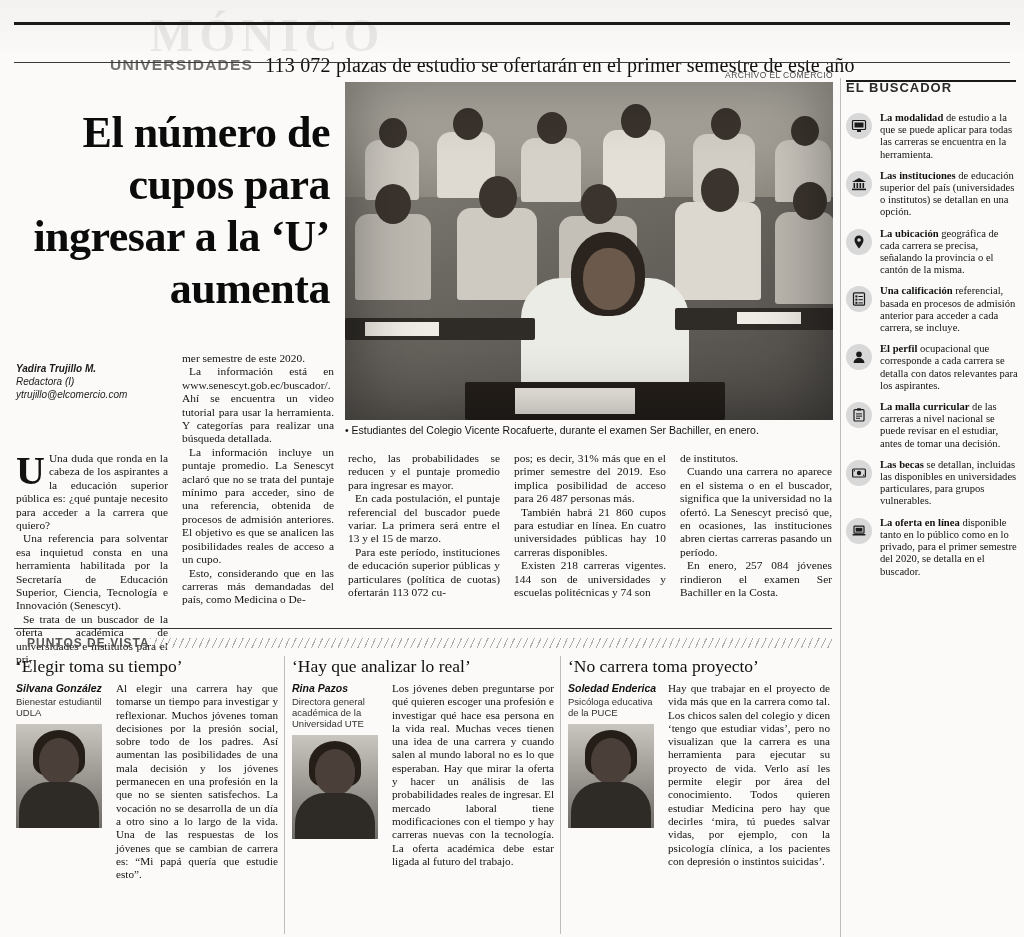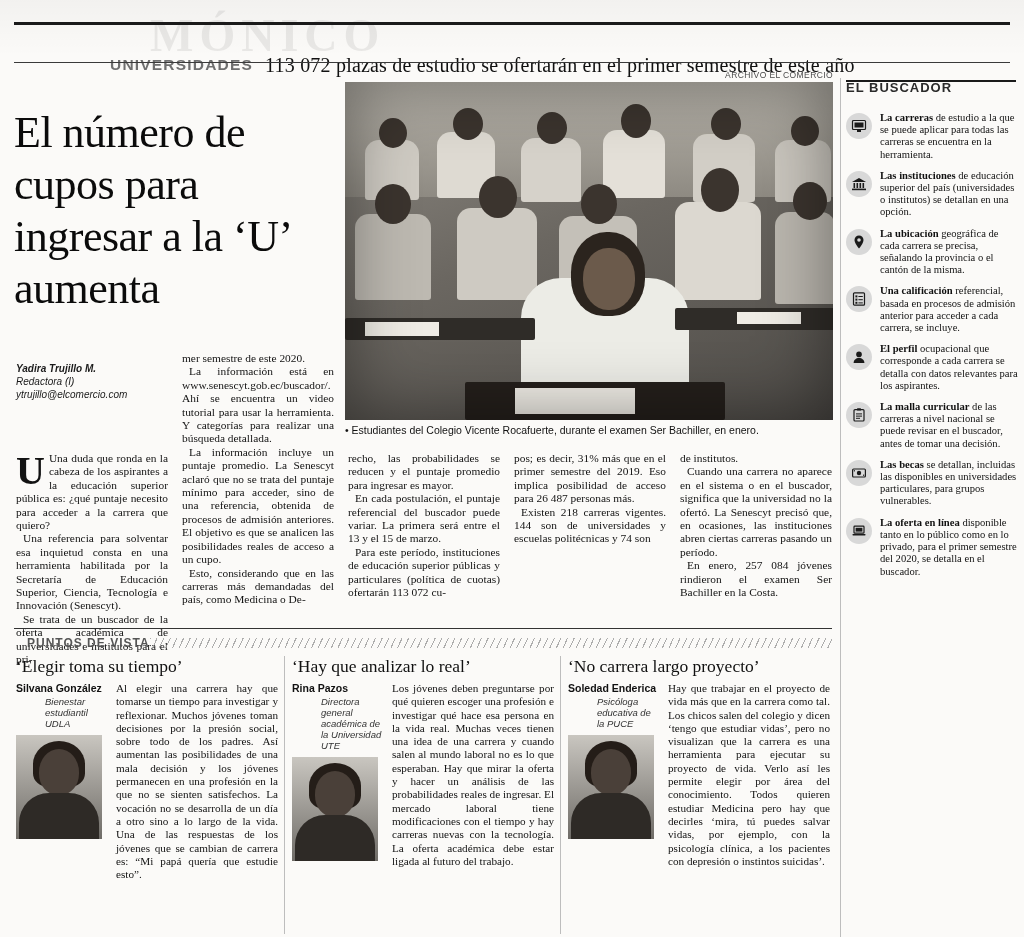--- a/index.html
+++ b/index.html
@@ -45,24 +45,25 @@
     font-size:20px;color:#111;letter-spacing:0.2px;
   }
   .kicker-under{
     position:absolute;left:14px;top:62px;width:996px;height:1px;background:#3a3a3a;
   }
 
   
   .headline{
     position:absolute;left:14px;top:78px;width:316px;
     font-family:"Liberation Serif", serif;
-    font-weight:normal;
+    font-weight:bold;
     font-size:44px;line-height:52px;
     letter-spacing:-0.5px;
     color:#0b0b0b;
+    text-align:right;
   }
 
   
   .byline{
     position:absolute;left:16px;top:362px;width:160px;
     font-family:"Liberation Sans", sans-serif;
     font-size:10px;line-height:13px;color:#1a1a1a;
   }
   .byline .name{font-weight:bold;font-style:italic;}
   .byline .role{font-style:italic;}
@@ -162,25 +163,25 @@
   .pdv2{left:292px;}
   .pdv3{left:568px;}
   .pdv-title{
     font-family:"Liberation Serif", serif;
     font-size:17.5px;line-height:20px;color:#111;margin-bottom:6px;
   }
   .pdv-body{display:flex;gap:8px;}
   .pdv-left{width:92px;flex:0 0 92px;}
   .pdv-name{
     font-family:"Liberation Sans", sans-serif;
-    font-weight:bold;font-size:10.5px;line-height:12px;color:#111;
+    font-weight:bold;font-style:italic;font-size:10.5px;line-height:12px;color:#111;
   }
   .pdv-role{
     font-family:"Liberation Sans", sans-serif;
-    font-style:italic;font-size:9.5px;line-height:11px;color:#333;margin-top:2px;margin-left:29px;
+    font-size:9.5px;line-height:11px;color:#333;margin-top:2px;
   }
   .pdv-photo{
     width:86px;height:104px;margin-top:6px;overflow:hidden;background:#777;position:relative;
   }
   .pf-bg{position:absolute;inset:0;background:linear-gradient(180deg,#c9c6c0,#6f6c67);}
   .pf-head{position:absolute;left:50%;top:14px;transform:translateX(-50%);width:40px;height:46px;border-radius:50% 50% 46% 46%;background:#4a4039;}
   .pf-hair{position:absolute;left:50%;top:6px;transform:translateX(-50%);width:52px;height:46px;border-radius:50% 50% 30% 30%;background:#241d18;}
   .pf-body{position:absolute;left:50%;bottom:0;transform:translateX(-50%);width:80px;height:46px;border-radius:30px 30px 0 0;background:#2e2a26;}
   .pdv-text{
     flex:1;
@@ -269,20 +270,21 @@
   </div>
 
   <div class="col col3">
     <p>recho, las probabilidades se reducen y el puntaje promedio para ingresar es mayor.</p>
     <p>En cada postulación, el puntaje referencial del buscador puede variar. La primera será entre el 13 y el 15 de marzo.</p>
     <p>Para este período, instituciones de educación superior públicas y particulares (política de cuotas) ofertarán 113 072 cu-</p>
   </div>
 
   <div class="col col4">
     <p>pos; es decir, 31% más que en el primer semestre del 2019. Eso implica posibilidad de acceso para 26 487 personas más.</p>
+    <p>También habrá 21 860 cupos para estudiar en línea. En cuatro universidades públicas hay 10 carreras disponibles.</p>
     <p>Existen 218 carreras vigentes. 144 son de universidades y escuelas politécnicas y 74 son</p>
   </div>
 
   <div class="col col5">
     <p>de institutos.</p>
     <p>Cuando una carrera no aparece en el sistema o en el buscador, significa que la universidad no la ofertó. La Senescyt precisó que, en ocasiones, las instituciones abren ciertas carreras pasando un período.</p>
     <p>En enero, 257 084 jóvenes rindieron el examen Ser Bachiller en la Costa.</p>
   </div>
 
   <div class="rail-line"></div>
@@ -291,21 +293,21 @@
   <div class="rail-items">
 
     <div class="rail-item">
       <span class="rail-ico">
         <svg width="16" height="16" viewBox="0 0 16 16">
             <rect x="1.5" y="2.5" width="13" height="9" rx="1" fill="none" stroke="#1a1a1a" stroke-width="1.2"></rect>
             <rect x="3.5" y="4.5" width="9" height="5" fill="#1a1a1a"></rect>
             <rect x="6" y="12" width="4" height="2" fill="#1a1a1a"></rect>
           </svg>
       </span>
-      <span class="rail-txt"><b>La carreras</b><span> de estudio a la que se puede aplicar para todas las carreras se encuentra en la herramienta.</span></span>
+      <span class="rail-txt"><b>La modalidad</b><span> de estudio a la que se puede aplicar para todas las carreras se encuentra en la herramienta.</span></span>
     </div>
 
     <div class="rail-item">
       <span class="rail-ico">
         <svg width="16" height="16" viewBox="0 0 16 16">
             <polygon points="8,2 15,6 1,6" fill="#1a1a1a"></polygon>
             <rect x="2.5" y="7" width="1.6" height="5" fill="#1a1a1a"></rect>
             <rect x="5.5" y="7" width="1.6" height="5" fill="#1a1a1a"></rect>
             <rect x="8.5" y="7" width="1.6" height="5" fill="#1a1a1a"></rect>
             <rect x="11.5" y="7" width="1.6" height="5" fill="#1a1a1a"></rect>
@@ -353,21 +355,21 @@
     <div class="rail-item">
       <span class="rail-ico">
         <svg width="16" height="16" viewBox="0 0 16 16">
             <rect x="3" y="2.6" width="10" height="11.4" rx="1" fill="none" stroke="#1a1a1a" stroke-width="1.2"></rect>
             <rect x="6" y="1.2" width="4" height="2.4" rx="0.6" fill="#1a1a1a"></rect>
             <rect x="5" y="6.4" width="6" height="1" fill="#1a1a1a"></rect>
             <rect x="5" y="8.6" width="6" height="1" fill="#1a1a1a"></rect>
             <rect x="5" y="10.8" width="4" height="1" fill="#1a1a1a"></rect>
           </svg>
       </span>
-      <span class="rail-txt"><b>La malla curricular</b><span> de las carreras a nivel nacional se puede revisar en el buscador, antes de tomar una decisión.</span></span>
+      <span class="rail-txt"><b>La malla curricular</b><span> de las carreras a nivel nacional se puede revisar en el estudiar, antes de tomar una decisión.</span></span>
     </div>
 
     <div class="rail-item">
       <span class="rail-ico">
         <svg width="16" height="16" viewBox="0 0 16 16">
             <rect x="1.6" y="4" width="12.8" height="8" rx="1" fill="none" stroke="#1a1a1a" stroke-width="1.2"></rect>
             <circle cx="8" cy="8" r="2.2" fill="#1a1a1a"></circle>
             <rect x="2.8" y="5.2" width="1.2" height="1.2" fill="#1a1a1a"></rect>
             <rect x="12" y="9.6" width="1.2" height="1.2" fill="#1a1a1a"></rect>
           </svg>
@@ -426,21 +428,21 @@
             <div class="pf-body"></div>
         </div>
       </div>
       <div class="pdv-text">
           <p>Los jóvenes deben preguntarse por qué quieren escoger una profesión e investigar qué hace esa persona en la vida real. Muchas veces tienen una idea de una carrera y cuando salen al mundo laboral no es lo que esperaban. Hay que mirar la oferta y hacer un análisis de las probabilidades reales de ingresar. El mercado laboral tiene modificaciones con el tiempo y hay carreras nuevas con la tecnología. La oferta académica debe estar ligada al futuro del trabajo.</p>
         </div>
     </div>
   </div>
 
   <div class="pdv pdv3">
-    <div class="pdv-title">‘No carrera largo proyecto’</div>
+    <div class="pdv-title">‘No carrera toma proyecto’</div>
     <div class="pdv-body">
       <div class="pdv-left">
         <div class="pdv-name">Soledad Enderica</div>
         <div class="pdv-role">Psicóloga educativa de la PUCE</div>
         <div class="pdv-photo">
           <div class="pf-bg"></div>
             <div class="pf-hair"></div>
             <div class="pf-head"></div>
             <div class="pf-body"></div>
         </div>

